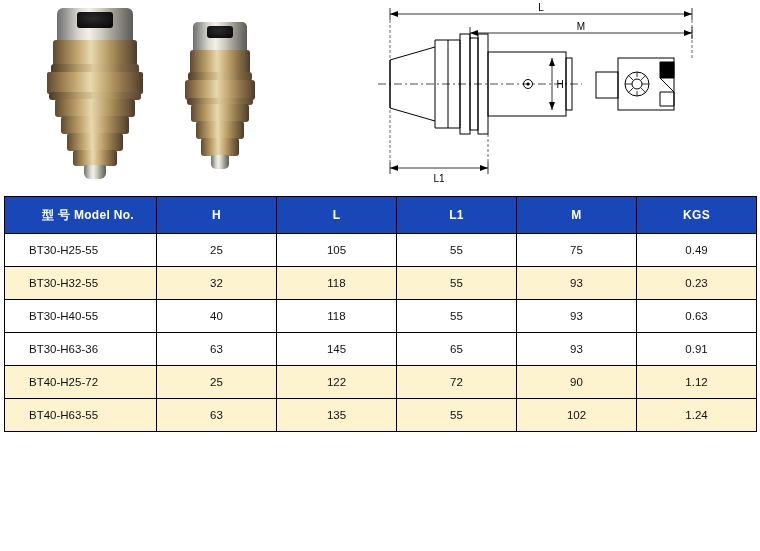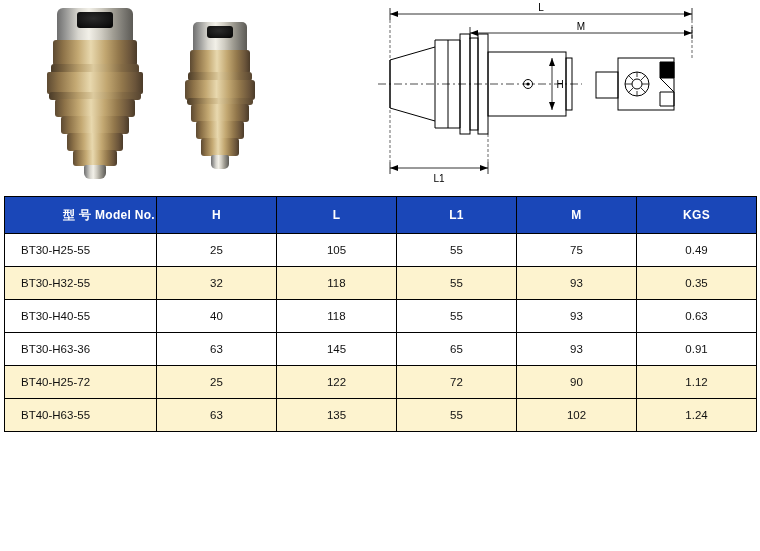--- a/index.html
+++ b/index.html
@@ -101,26 +101,26 @@
   }
   table.spec thead th {
     background: #1a47b8;
     color: #ffffff;
     font-weight: bold;
     font-size: 12px;
     height: 34px;
     letter-spacing: .3px;
   }
   table.spec thead th.model-col {
-    text-align: right;
+    text-align: center;
     padding-left: 16px;
   }
   table.spec td.model {
     text-align: left;
-    padding-left: 16px;
+    padding-left: 24px;
   }
   tr.alt td {
     background: #fdf3cf;
   }
   tr.plain td {
     background: #ffffff;
   }
   col.c-model { width: 152px; }
   col.c-h { width: 120px; }
   col.c-l { width: 120px; }
@@ -280,21 +280,21 @@
           <td>55</td>
           <td>75</td>
           <td>0.49</td>
         </tr>
         <tr class="alt">
           <td class="model">BT30-H32-55</td>
           <td>32</td>
           <td>118</td>
           <td>55</td>
           <td>93</td>
-          <td>0.35</td>
+          <td>0.23</td>
         </tr>
         <tr class="plain">
           <td class="model">BT30-H40-55</td>
           <td>40</td>
           <td>118</td>
           <td>55</td>
           <td>93</td>
           <td>0.63</td>
         </tr>
         <tr class="plain">

